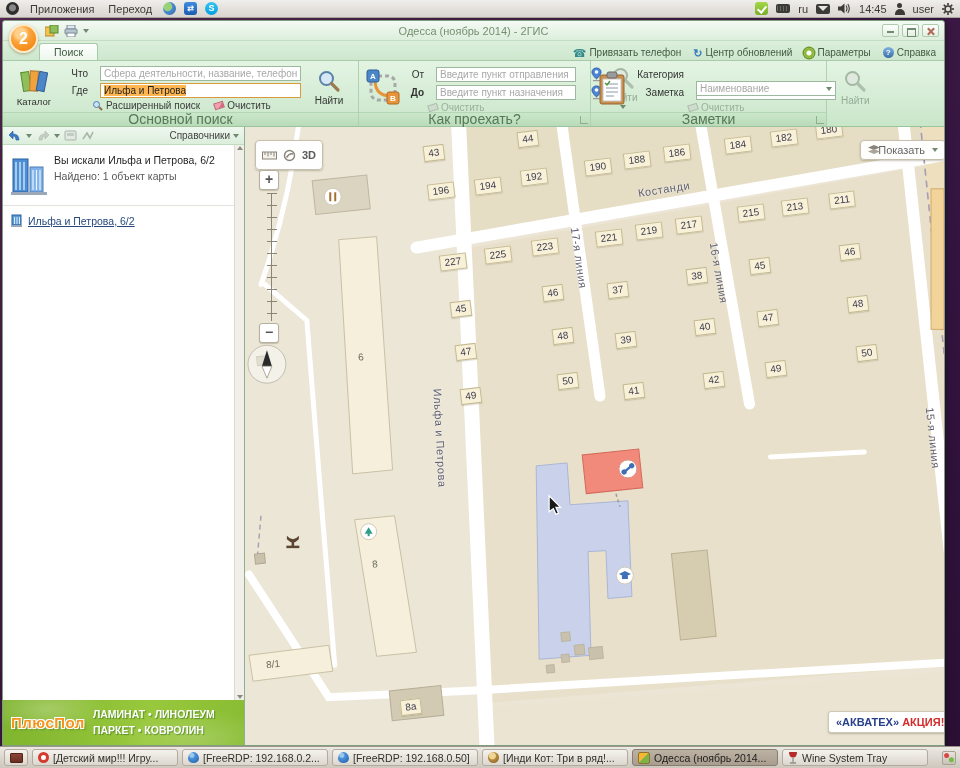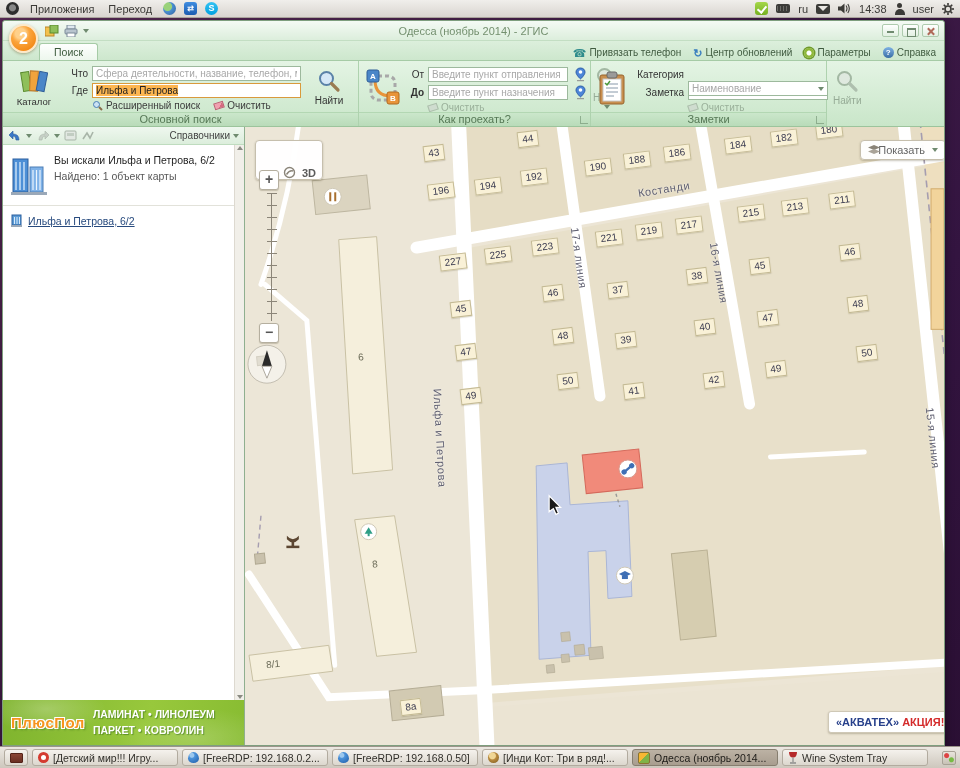--- a/index.html
+++ b/index.html
@@ -75,25 +75,25 @@
   .lk-phone{color:#2E8B8B;font-size:11px;line-height:10px;}
   .lk-upd{color:#3A7EBF;font-weight:bold;font-size:11px;line-height:10px;}
   .lk-gear{width:10px;height:10px;border-radius:50%;background:radial-gradient(circle at 50% 50%,#fff 0 2px,#8fb83a 3px);box-shadow:0 0 0 1.5px #6f9a2a;}
   .lk-help{width:11px;height:11px;border-radius:50%;background:linear-gradient(#7fb2e4,#3a6ea5);color:#fff;font-size:8px;font-weight:bold;text-align:center;line-height:11px;}
 
   
   .ribbon{position:relative;height:66px;display:flex;background:linear-gradient(#E4F4E4,#C9E6C9);border-bottom:1px solid #9CC49C;}
   .group{position:relative;height:100%;border-right:1px solid #AED2AE;padding:4px 6px 16px 6px;display:flex;gap:5px;}
   .g1{width:356px;} .g2{width:232px;} .g3{width:236px;}
   .gstrip{position:absolute;left:0;right:0;bottom:0;height:14px;background:linear-gradient(#CBE7CB,#B9DBB9);
-    border-top:1px solid #B3D7B3;font-size:11px;color:#567856;text-align:center;line-height:13px;}
+    border-top:1px solid #B3D7B3;font-size:14px;color:#567856;text-align:center;line-height:13px;}
   .launcher{position:absolute;right:2px;bottom:2px;width:8px;height:8px;border-left:1px solid #7a9a7a;border-bottom:1px solid #7a9a7a;opacity:.7;}
   .bigbtn{width:50px;display:flex;flex-direction:column;align-items:center;justify-content:center;gap:2px;font-size:9.5px;color:#333;}
   .fields{flex:1;display:flex;flex-direction:column;justify-content:flex-start;padding-top:1px;}
-  .frow{display:flex;align-items:center;height:17px;margin-bottom:2px;gap:4px;}
+  .frow{display:flex;align-items:center;height:17px;margin-bottom:2px;gap:12px;}
   .flabel{width:24px;text-align:right;font-size:10px;color:#333;flex:0 0 auto;}
   .flabel.w50{width:52px;}
   .tinput{flex:1;height:15px;border:1px solid #9DB99D;background:#fff;font-size:10px;padding:0 3px;color:#444;font-family:"Liberation Sans",sans-serif;}
   .tinput::placeholder{color:#a8a8a8;}
   .wherebox{flex:1;height:15px;border:1px solid #D99A3C;background:#fff;font-size:10px;padding:0 3px;line-height:13px;overflow:hidden;}
   .wherebox .sel{background:#FDB651;color:#222;}
   .linkrow{display:flex;gap:14px;margin-left:28px;font-size:10px;color:#3c3c3c;align-items:center;height:15px;}
   .minilink{display:flex;align-items:center;gap:3px;}
   .minilink.dis{color:#9ab09a;}
   .eraser{width:10px;height:7px;background:linear-gradient(135deg,#f2a0b0 60%,#d86a80 60%);transform:rotate(-18deg);border:1px solid #c05a70;display:inline-block;}
@@ -139,21 +139,21 @@
   .map{position:relative;flex:1;background:#ECE5D5;overflow:hidden;}
   .map svg.base{position:absolute;left:0;top:0;width:100%;height:100%;}
   .overlay{position:absolute;left:0;top:0;width:100%;height:100%;pointer-events:none;}
   .bnum{position:absolute;transform:translate(-50%,-50%) rotate(-7deg);background:#F9F1D7;border:1px solid #C4BA95;
     font-size:10px;color:#3E3E52;padding:2px 4px;line-height:1;white-space:nowrap;box-shadow:0 1px 1px rgba(120,110,80,.25);}
   .bplain{position:absolute;transform:translate(-50%,-50%) rotate(-6deg);font-size:10px;color:#6b6b58;white-space:nowrap;}
   .stlabel{position:absolute;font-size:11px;color:#5F5F70;letter-spacing:.6px;white-space:nowrap;
     text-shadow:0 0 2px rgba(255,255,255,.9);transform-origin:center;}
   .mapctl{position:absolute;background:rgba(255,255,255,.96);border:1px solid #C6BFAD;border-radius:4px;
     box-shadow:0 1px 2px rgba(80,70,40,.3);display:flex;align-items:center;color:#5a5a5a;}
-  .ctl-measure{left:10px;top:13px;width:68px;height:40px;gap:6px;padding:0 6px;font-size:11px;font-weight:bold;align-items:flex-end;}
+  .ctl-measure{left:10px;top:13px;width:68px;height:30px;gap:6px;padding:0 6px;font-size:11px;font-weight:bold;}
   .zbtn{position:absolute;left:14px;width:20px;height:20px;background:#fff;border:1px solid #B5AF9F;border-radius:3px;
     font-size:14px;font-weight:bold;color:#555;text-align:center;line-height:17px;box-shadow:0 1px 1px rgba(80,70,40,.25);}
   .zticks{position:absolute;left:22px;top:66px;width:10px;height:128px;
     background:repeating-linear-gradient(#8b8578 0 1px,transparent 1px 12px);}
   .zticks::after{content:"";position:absolute;left:4px;top:0;bottom:0;width:1px;background:#8b8578;}
   .ctl-show{left:615px;top:13px;width:86px;height:20px;gap:7px;padding:0 7px;font-size:11px;color:#666;}
   .promo{position:absolute;left:583px;top:584px;background:#fff;border:1px solid #CFC8B6;border-radius:3px;
     padding:4px 7px;font-size:11px;font-weight:bold;box-shadow:0 1px 2px rgba(80,70,40,.3);white-space:nowrap;}
   .promo .pn{color:#27408B;} .promo .pa{color:#D42A2A;}
   .layersic{width:12px;height:10px;position:relative;}
@@ -175,21 +175,21 @@
     <span class="ic ic-skype">S</span>
     <div class="tp-right">
       <span class="ic ic-check"></span>
       <span class="ic ic-kbd"></span>
       <span>ru</span>
       <span class="ic ic-mail"></span>
       <svg class="ic" width="13" height="11">
           <polygon points="0,3.5 3,3.5 6.5,0.5 6.5,10.5 3,7.5 0,7.5" fill="#3b3a37"></polygon>
           <path d="M8,2.5 Q10,5.5 8,8.5 M9.8,1 Q12.8,5.5 9.8,10" stroke="#3b3a37" stroke-width="1.1" fill="none"></path>
         </svg>
-      <span>14:38</span>
+      <span>14:45</span>
       <span class="ic ic-user"></span>
       <span>user</span>
       <svg class="ic" width="12" height="12">
           <circle cx="6" cy="6" r="3" fill="none" stroke="#3b3a37" stroke-width="1.6"></circle>
           <g stroke="#3b3a37" stroke-width="1.6">
             <line x1="6" y1="0" x2="6" y2="2.3"></line>
             <line x1="6" y1="9.7" x2="6" y2="12"></line>
             <line x1="0" y1="6" x2="2.3" y2="6"></line>
             <line x1="9.7" y1="6" x2="12" y2="6"></line>
             <line x1="1.8" y1="1.8" x2="3.4" y2="3.4"></line>

